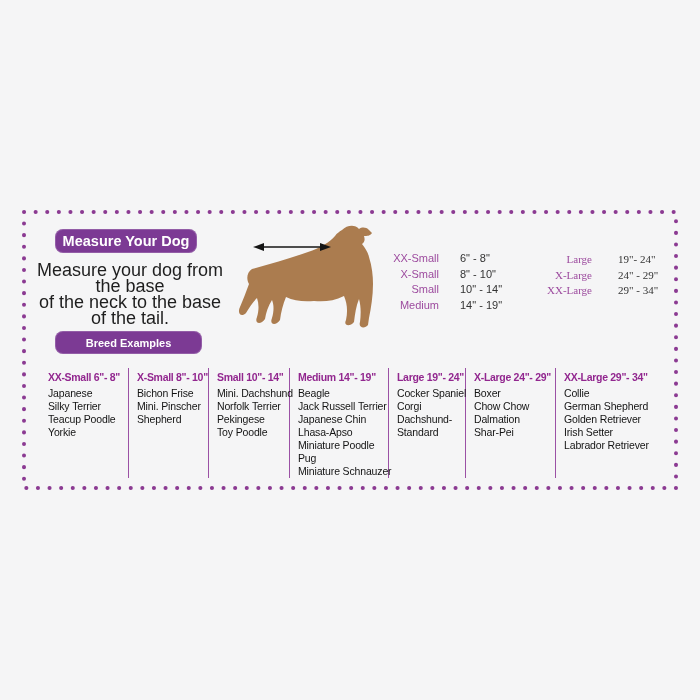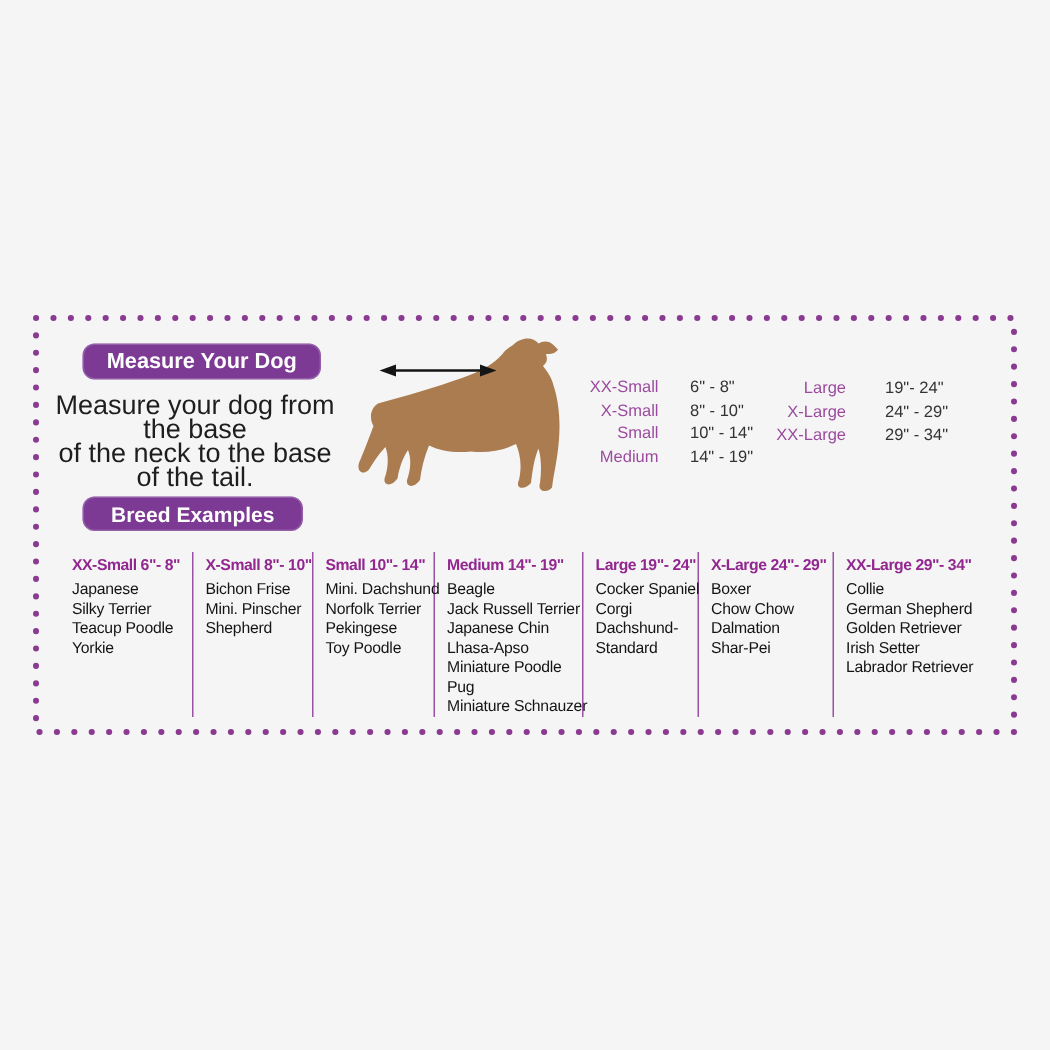--- a/index.html
+++ b/index.html
@@ -2,29 +2,29 @@
 <html><head>
 <meta charset="utf-8">
 <style>
   html,body{margin:0;padding:0;}
   body{font-family:"Liberation Sans", sans-serif; background:#f5f5f6;}
   .page{position:relative;width:700px;height:700px;background:#f5f5f6;overflow:hidden;}
   .panel-border{position:absolute;left:22px;top:210px;width:656px;height:280px;pointer-events:none;}
   .pill-btn{position:absolute;background:#7c3a94;color:#fff;font-weight:bold;border:none;
     border-radius:8px;display:flex;align-items:center;justify-content:center;
     box-shadow:inset 0 0 0 1px rgba(255,255,255,0.18);}
-  .btn-measure{left:55px;top:229px;width:159px;height:24px;font-size:14.5px;}
-  .btn-breeds{left:55px;top:331px;width:147px;height:23px;font-size:14px;}
+  .btn-measure{left:55px;top:229px;width:142px;height:24px;font-size:14.5px;}
+  .btn-breeds{left:55px;top:331px;width:147px;height:23px;font-size:11px;}
   .instruction{position:absolute;left:30px;top:262px;width:200px;text-align:center;
     font-size:18px;line-height:16px;color:#1e1e1e;}
   .dog-wrap{position:absolute;left:236px;top:224px;width:140px;height:108px;}
   .arrow-wrap{position:absolute;left:252px;top:240px;width:80px;height:14px;}
   .size-group{position:absolute;font-size:11px;}
   .size-group-left{left:383px;top:250px;}
-  .size-group-right{left:508px;top:251px;}
+  .size-group-right{left:536px;top:251px;font-family:Liberation Serif, serif;}
   .size-row{display:flex;height:15.7px;align-items:center;}
   .size-label{display:inline-block;width:56px;text-align:right;color:#9c4a9e;}
   .size-value{display:inline-block;color:#333;}
   .size-group-left .size-value{margin-left:21px;}
   .size-group-right .size-value{margin-left:26px;}
   .breed-columns{position:absolute;left:40px;top:368px;width:630px;display:flex;align-items:stretch;}
   .breed-col{box-sizing:border-box;padding-left:8px;padding-top:3px;}
   .breed-col.divided{border-right:1.5px solid #9b51a5;}
   .breed-header{font-size:10.5px;font-weight:bold;color:#92278f;letter-spacing:-0.3px;
     white-space:nowrap;margin-bottom:4px;}

